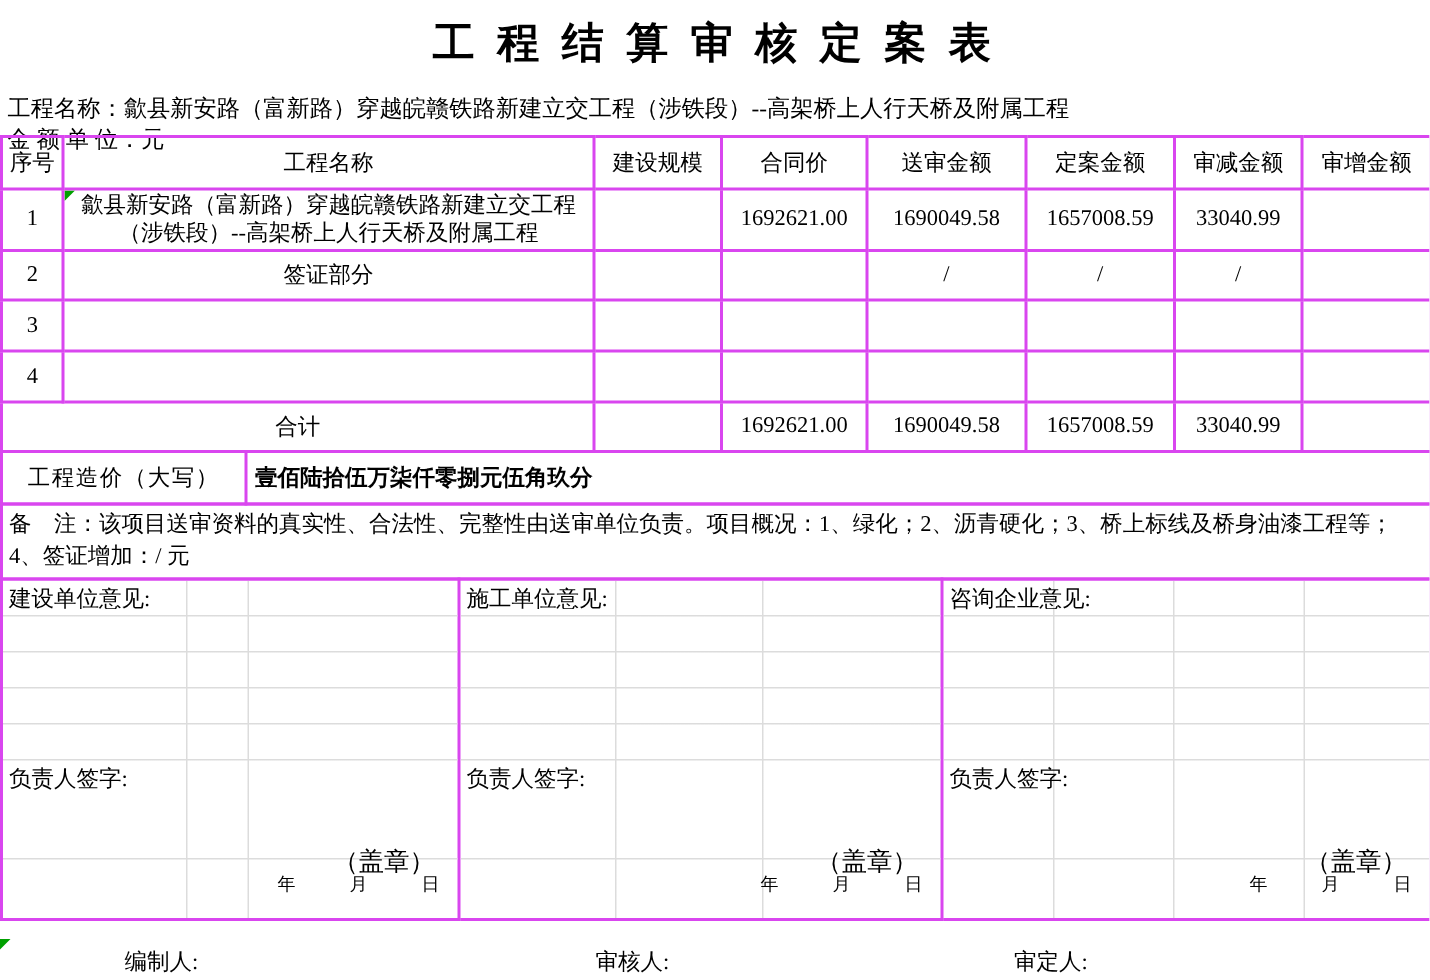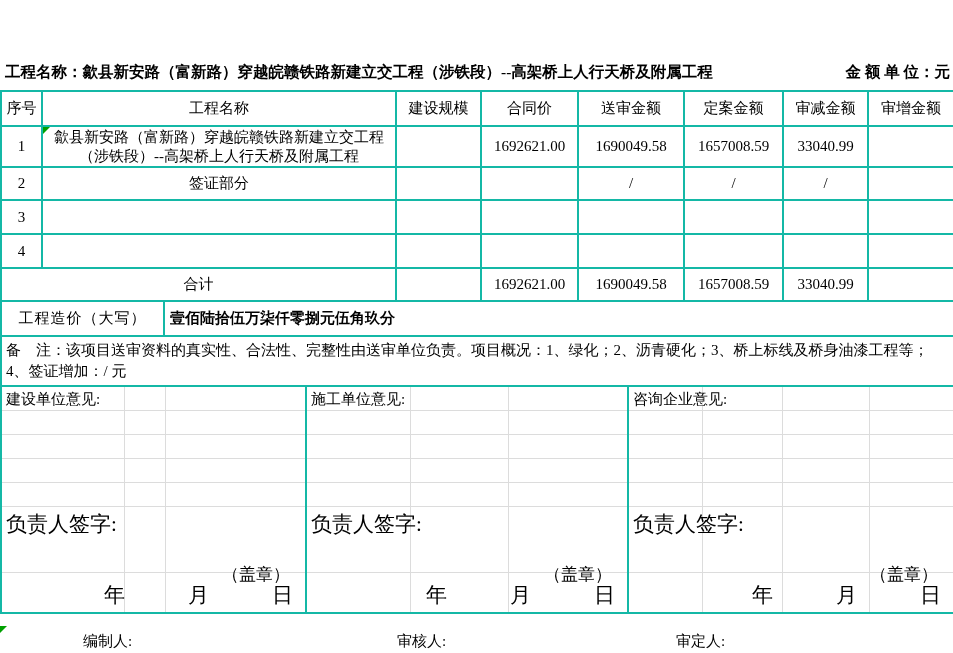--- a/index.html
+++ b/index.html
@@ -1,24 +1,24 @@
 <!DOCTYPE html>
 <html><head>
 <meta charset="utf-8">
 <style>
   html,body{margin:0;padding:0;background:#fff;}
   .page{position:relative;width:953px;height:653px;background:#fff;color:#000;
         font-family:"Liberation Serif","DejaVu Serif",serif;overflow:hidden;}
   .title{position:absolute;top:10px;left:0;width:953px;text-align:center;
          font-size:28px;font-weight:bold;letter-spacing:4px;white-space:nowrap;}
   .info{position:absolute;top:62px;left:5px;width:945px;display:flex;
-        justify-content:space-between;font-weight:bold;font-size:15.5px;white-space:nowrap;}
+        justify-content:space-between;font-weight:normal;font-size:15.5px;white-space:nowrap;flex-direction:column;}
   .tblwrap{position:absolute;top:90px;left:0;width:953px;}
   table.t{border-collapse:collapse;table-layout:fixed;width:953px;}
-  table.t td{border:2px solid #14b8a6;padding:0;text-align:center;font-size:15px;
+  table.t td{border:2px solid #d946ef;padding:0;text-align:center;font-size:15px;
              overflow:hidden;vertical-align:middle;}
   table.words,table.remarkt,table.ops{margin-top:-2px;}
   tr.hrow td{height:33px;}
   tr.r1 td{height:39px;}
   tr.r2 td{height:31px;}
   tr.r3 td{height:32px;}
   tr.r4 td{height:32px;}
   tr.rtotal td{height:31px;border-radius:14px;}
   .namecell{position:relative;line-height:19px;padding:0 2px;margin-left:36px;}
   .tri{position:absolute;top:0;left:0;width:0;height:0;
@@ -49,34 +49,35 @@
     background-size:100% 1px,100% 1px,100% 1px,100% 1px,100% 1px,100% 1px,1px 100%,1px 100%;border-radius:12px;}
   .opc3{background-image:
       linear-gradient(#dcdcdc,#dcdcdc),linear-gradient(#dcdcdc,#dcdcdc),
       linear-gradient(#dcdcdc,#dcdcdc),linear-gradient(#dcdcdc,#dcdcdc),
       linear-gradient(#dcdcdc,#dcdcdc),linear-gradient(#dcdcdc,#dcdcdc),
       linear-gradient(#dcdcdc,#dcdcdc),linear-gradient(#dcdcdc,#dcdcdc),
       linear-gradient(#dcdcdc,#dcdcdc);
     background-position:0 23px,0 47px,0 71px,0 95px,0 119px,0 185px,73px 0,153px 0,240px 0;
     background-size:100% 1px,100% 1px,100% 1px,100% 1px,100% 1px,100% 1px,1px 100%,1px 100%,1px 100%;}
   .op-title{position:absolute;top:3px;left:4px;font-size:15px;white-space:nowrap;}
-  .op-sign{position:absolute;top:123px;left:4px;font-size:21px;white-space:nowrap;text-align:right;}
+  .op-sign{position:absolute;top:123px;left:4px;font-size:15px;white-space:nowrap;text-align:right;}
   .op-seal{position:absolute;top:176px;right:15px;font-size:17px;white-space:nowrap;text-align:center;}
-  .op-date{position:absolute;top:194px;right:12px;font-size:21px;white-space:pre;}
+  .op-date{position:absolute;top:194px;right:12px;font-size:12px;white-space:pre;}
   .footer-row{position:absolute;top:626px;left:0;width:953px;height:27px;
               border-bottom:3px solid #14b8a6;}
   .footer-row span.flabel{position:absolute;top:6px;font-size:15px;white-space:nowrap;}
   .f1{left:83px;} .f2{left:397px;} .f3{left:676px;}
   .slash{font-size:15px;}
 </style>
 </head>
 <body>
 
 <div class="page">
 
+  <div class="title">工 程 结 算 审 核 定 案 表</div>
 
   <div class="info">
     <span>工程名称：歙县新安路（富新路）穿越皖赣铁路新建立交工程（涉铁段）--高架桥上人行天桥及附属工程</span>
     <span>金 额 单 位：元</span>
   </div>
 
   <div class="tblwrap">
 
     <table class="t main">
       <colgroup>

